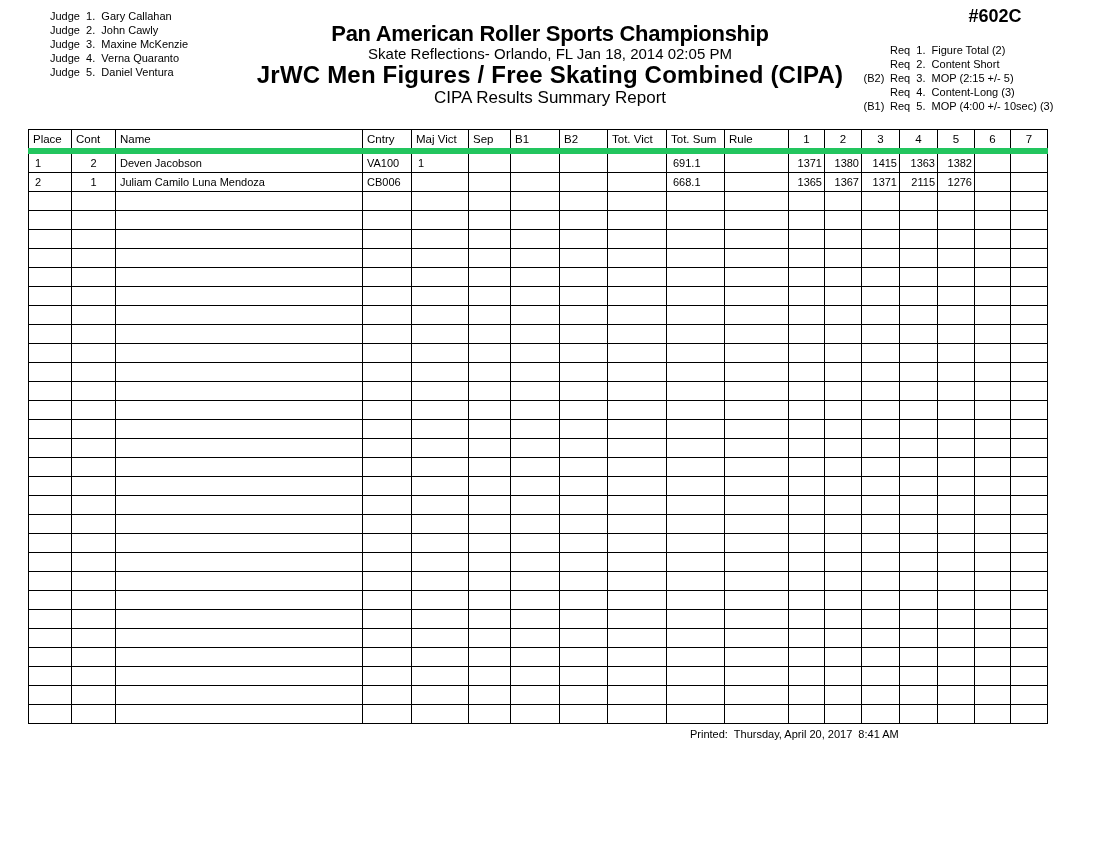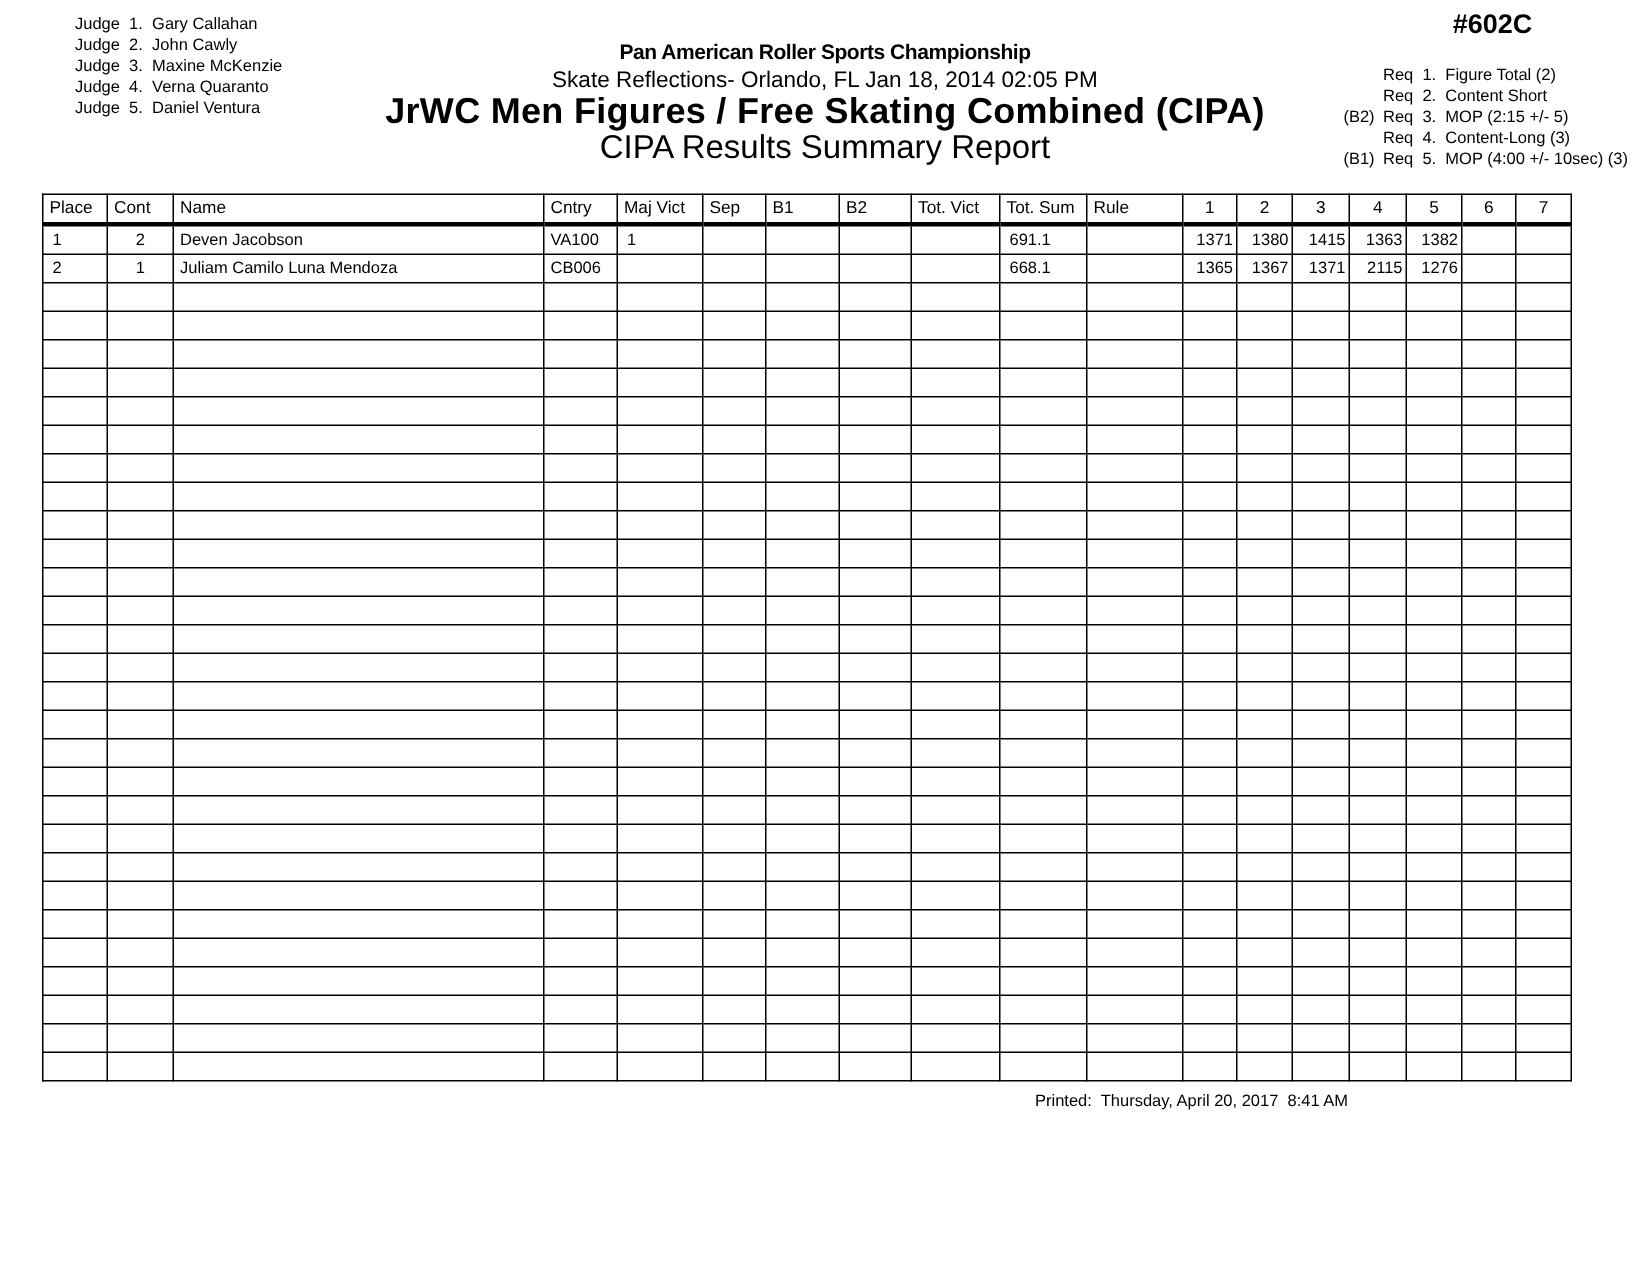--- a/index.html
+++ b/index.html
@@ -1,31 +1,31 @@
 <!DOCTYPE html>
 <html><head>
 <meta charset="utf-8">
 <style>
   html, body { margin: 0; padding: 0; background: #ffffff; }
   body { width: 1100px; height: 850px; position: relative; overflow: hidden; font-family: "Liberation Sans", "DejaVu Sans", sans-serif; color: #000; }
   .judges { position: absolute; left: 30px; top: 9px; font-size: 11px; line-height: 14px; }
   .judges div { white-space: pre; margin-left: 20px; }
   .title-block { position: absolute; left: 250px; width: 600px; top: 24px; text-align: center; }
-  .t1 { font-size: 14px; font-weight: bold; line-height: 20px; letter-spacing: -0.3px; }
+  .t1 { font-size: 22px; font-weight: bold; line-height: 20px; letter-spacing: -0.3px; }
   .t2 { font-size: 15px; line-height: 18px; margin-top: 1px; }
   .t3 { font-size: 24px; font-weight: bold; line-height: 24px; letter-spacing: 0.2px; }
-  .t4 { font-size: 22px; line-height: 22px; }
+  .t4 { font-size: 17px; line-height: 22px; }
   .event-no { position: absolute; left: 920px; width: 150px; top: 6px; text-align: center; font-size: 18px; font-weight: bold; line-height: 20px; }
   .reqs { position: absolute; left: 858px; top: 43px; font-size: 11px; line-height: 14px; }
-  .reqs .row { display: flex; white-space: pre; margin-left: 32px; }
+  .reqs .row { display: flex; white-space: pre; }
   .reqs .pre { width: 32px; text-align: center; }
   table.grid { position: absolute; left: 28px; top: 129px; border-collapse: collapse; table-layout: fixed; font-size: 11px; }
   table.grid td, table.grid th { border: 1px solid #000; height: 18px; padding: 0 0 0 4px; white-space: nowrap; overflow: hidden; font-weight: normal; text-align: left; }
   table.grid th { height: 18px; font-size: 11.5px; }
-  table.grid thead tr { border-bottom: 3px solid #22c55e; padding-left: 32px; }
+  table.grid thead tr { border-bottom: 6px solid #22c55e; padding-left: 32px; }
   table.grid thead th { border-bottom: 3px solid #000; }
   .c { text-align: center !important; padding: 0 !important; }
   .num-pad { padding-left: 6px !important; }
   .judge-col { text-align: right !important; padding: 0 2px 0 0 !important; }
   .footer { position: absolute; left: 690px; top: 728px; font-size: 11px; white-space: pre; }
 </style>
 </head>
 <body>
 
 <div class="judges">

